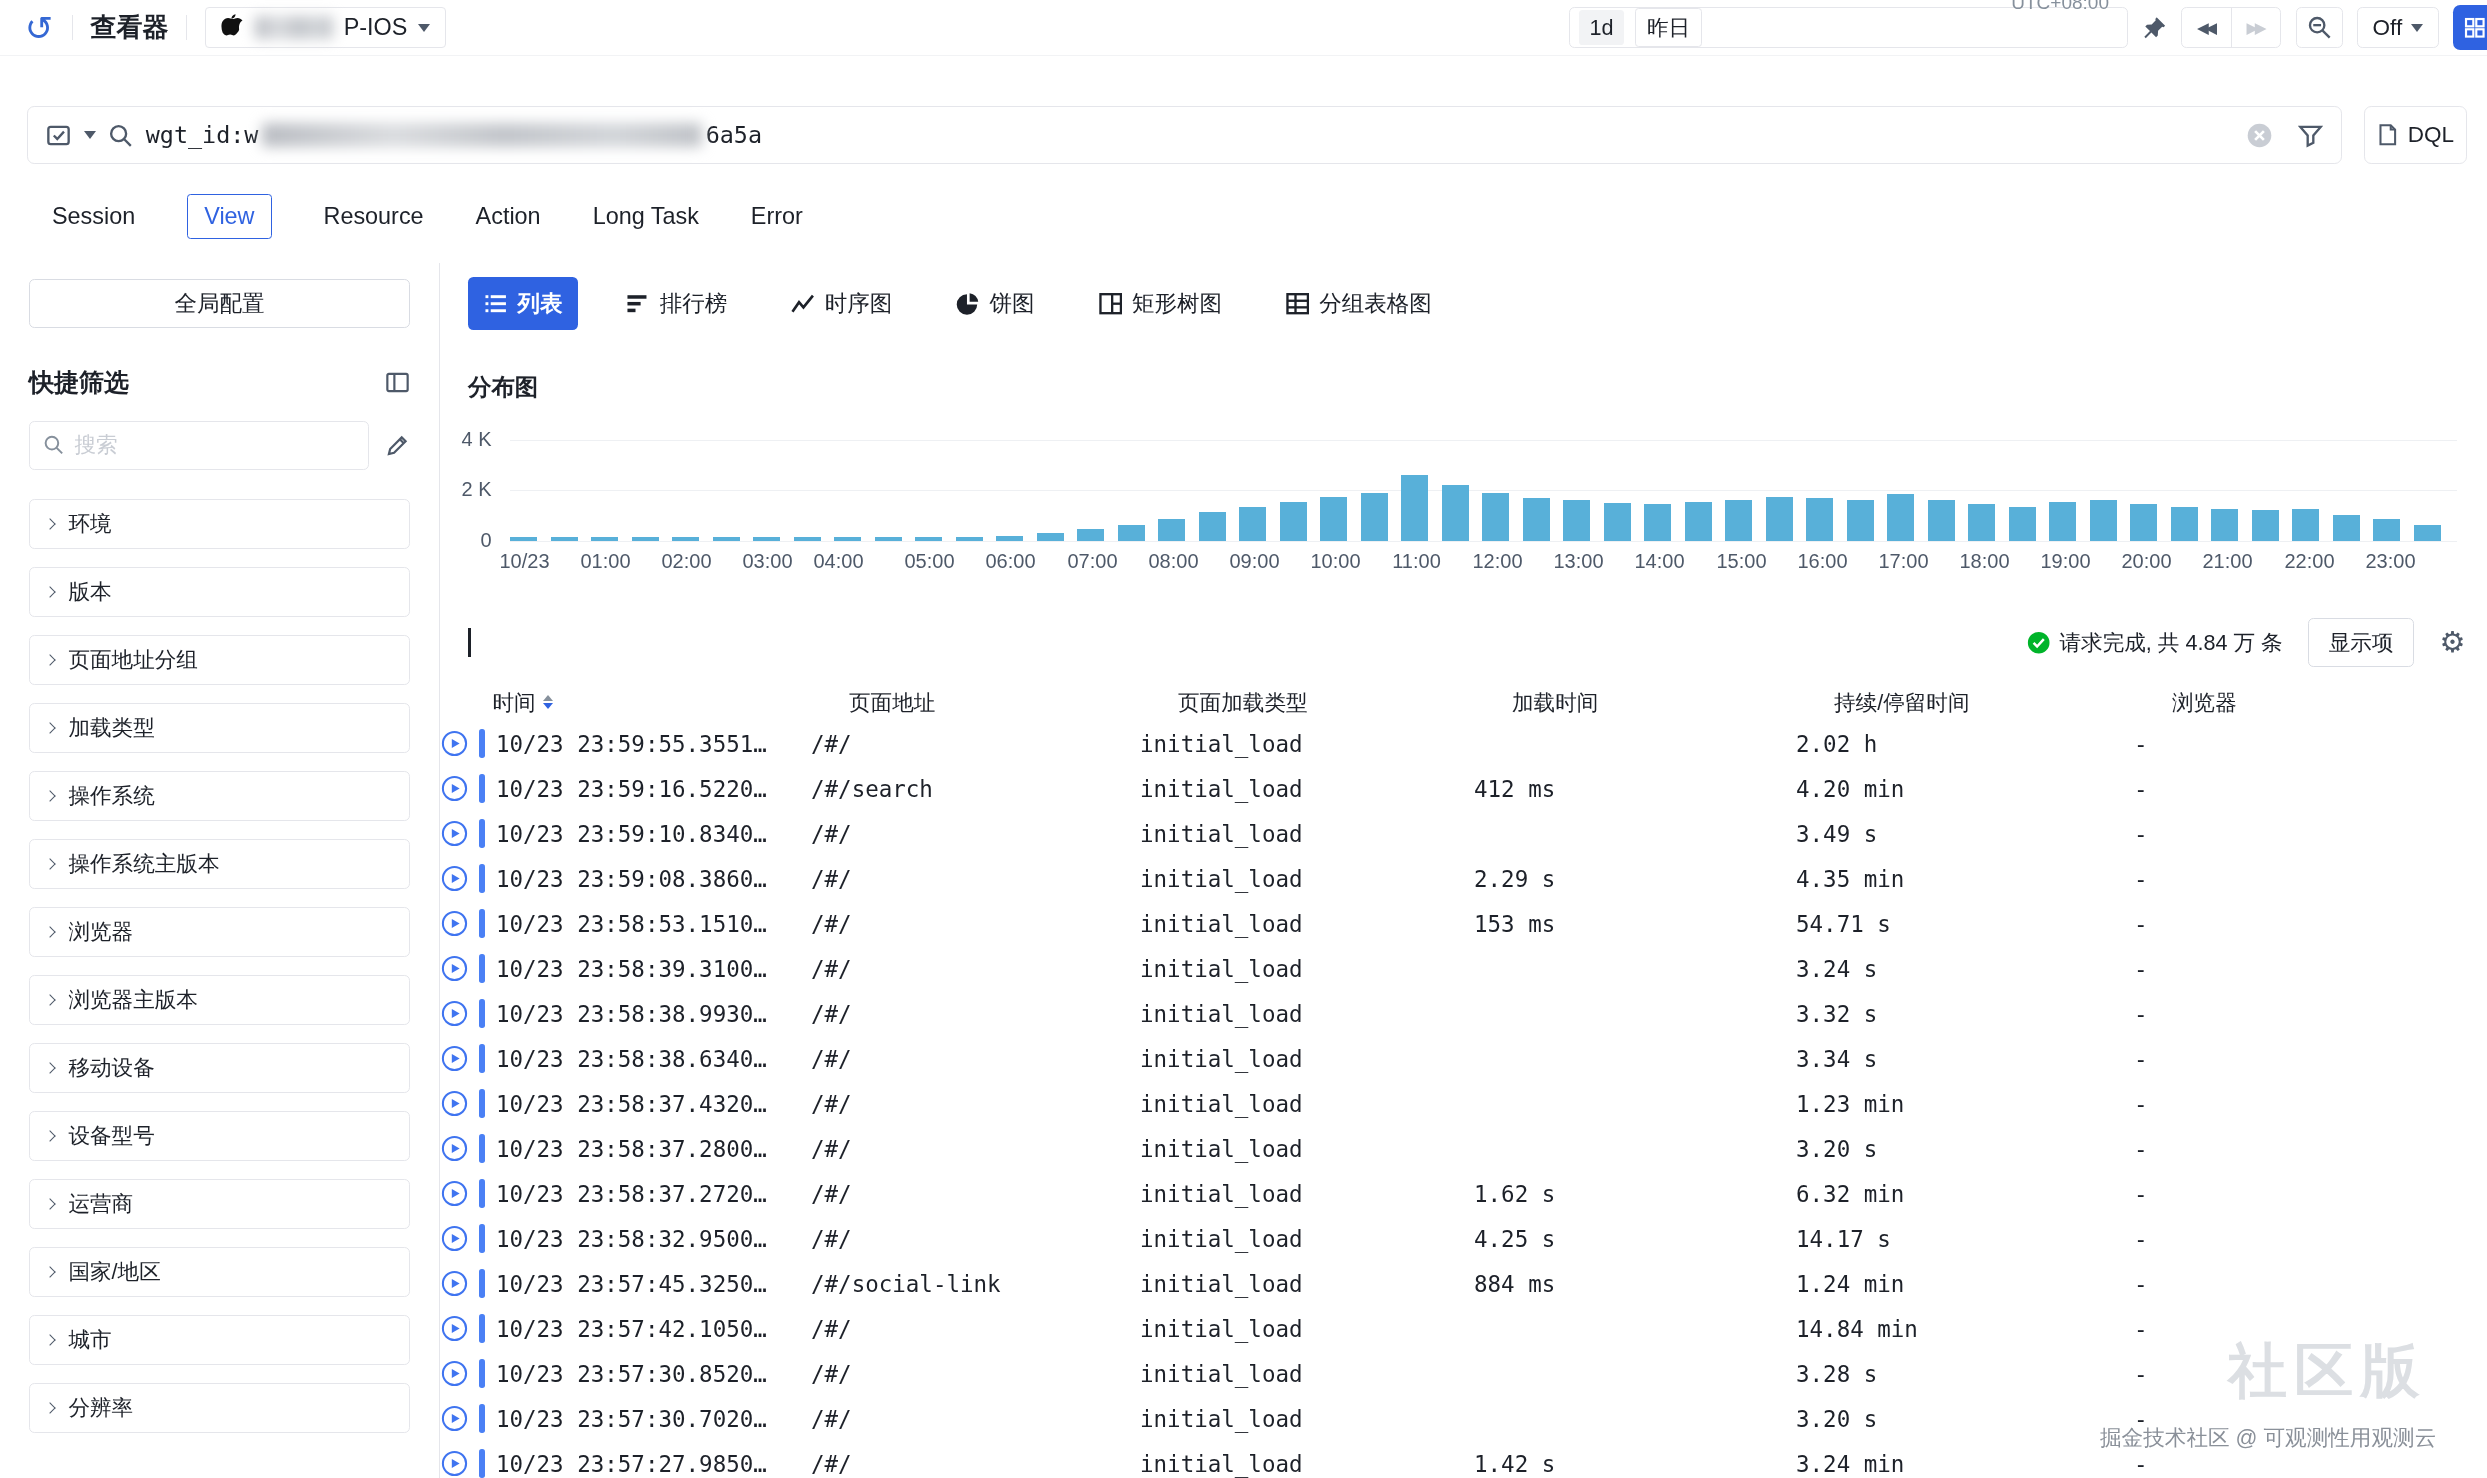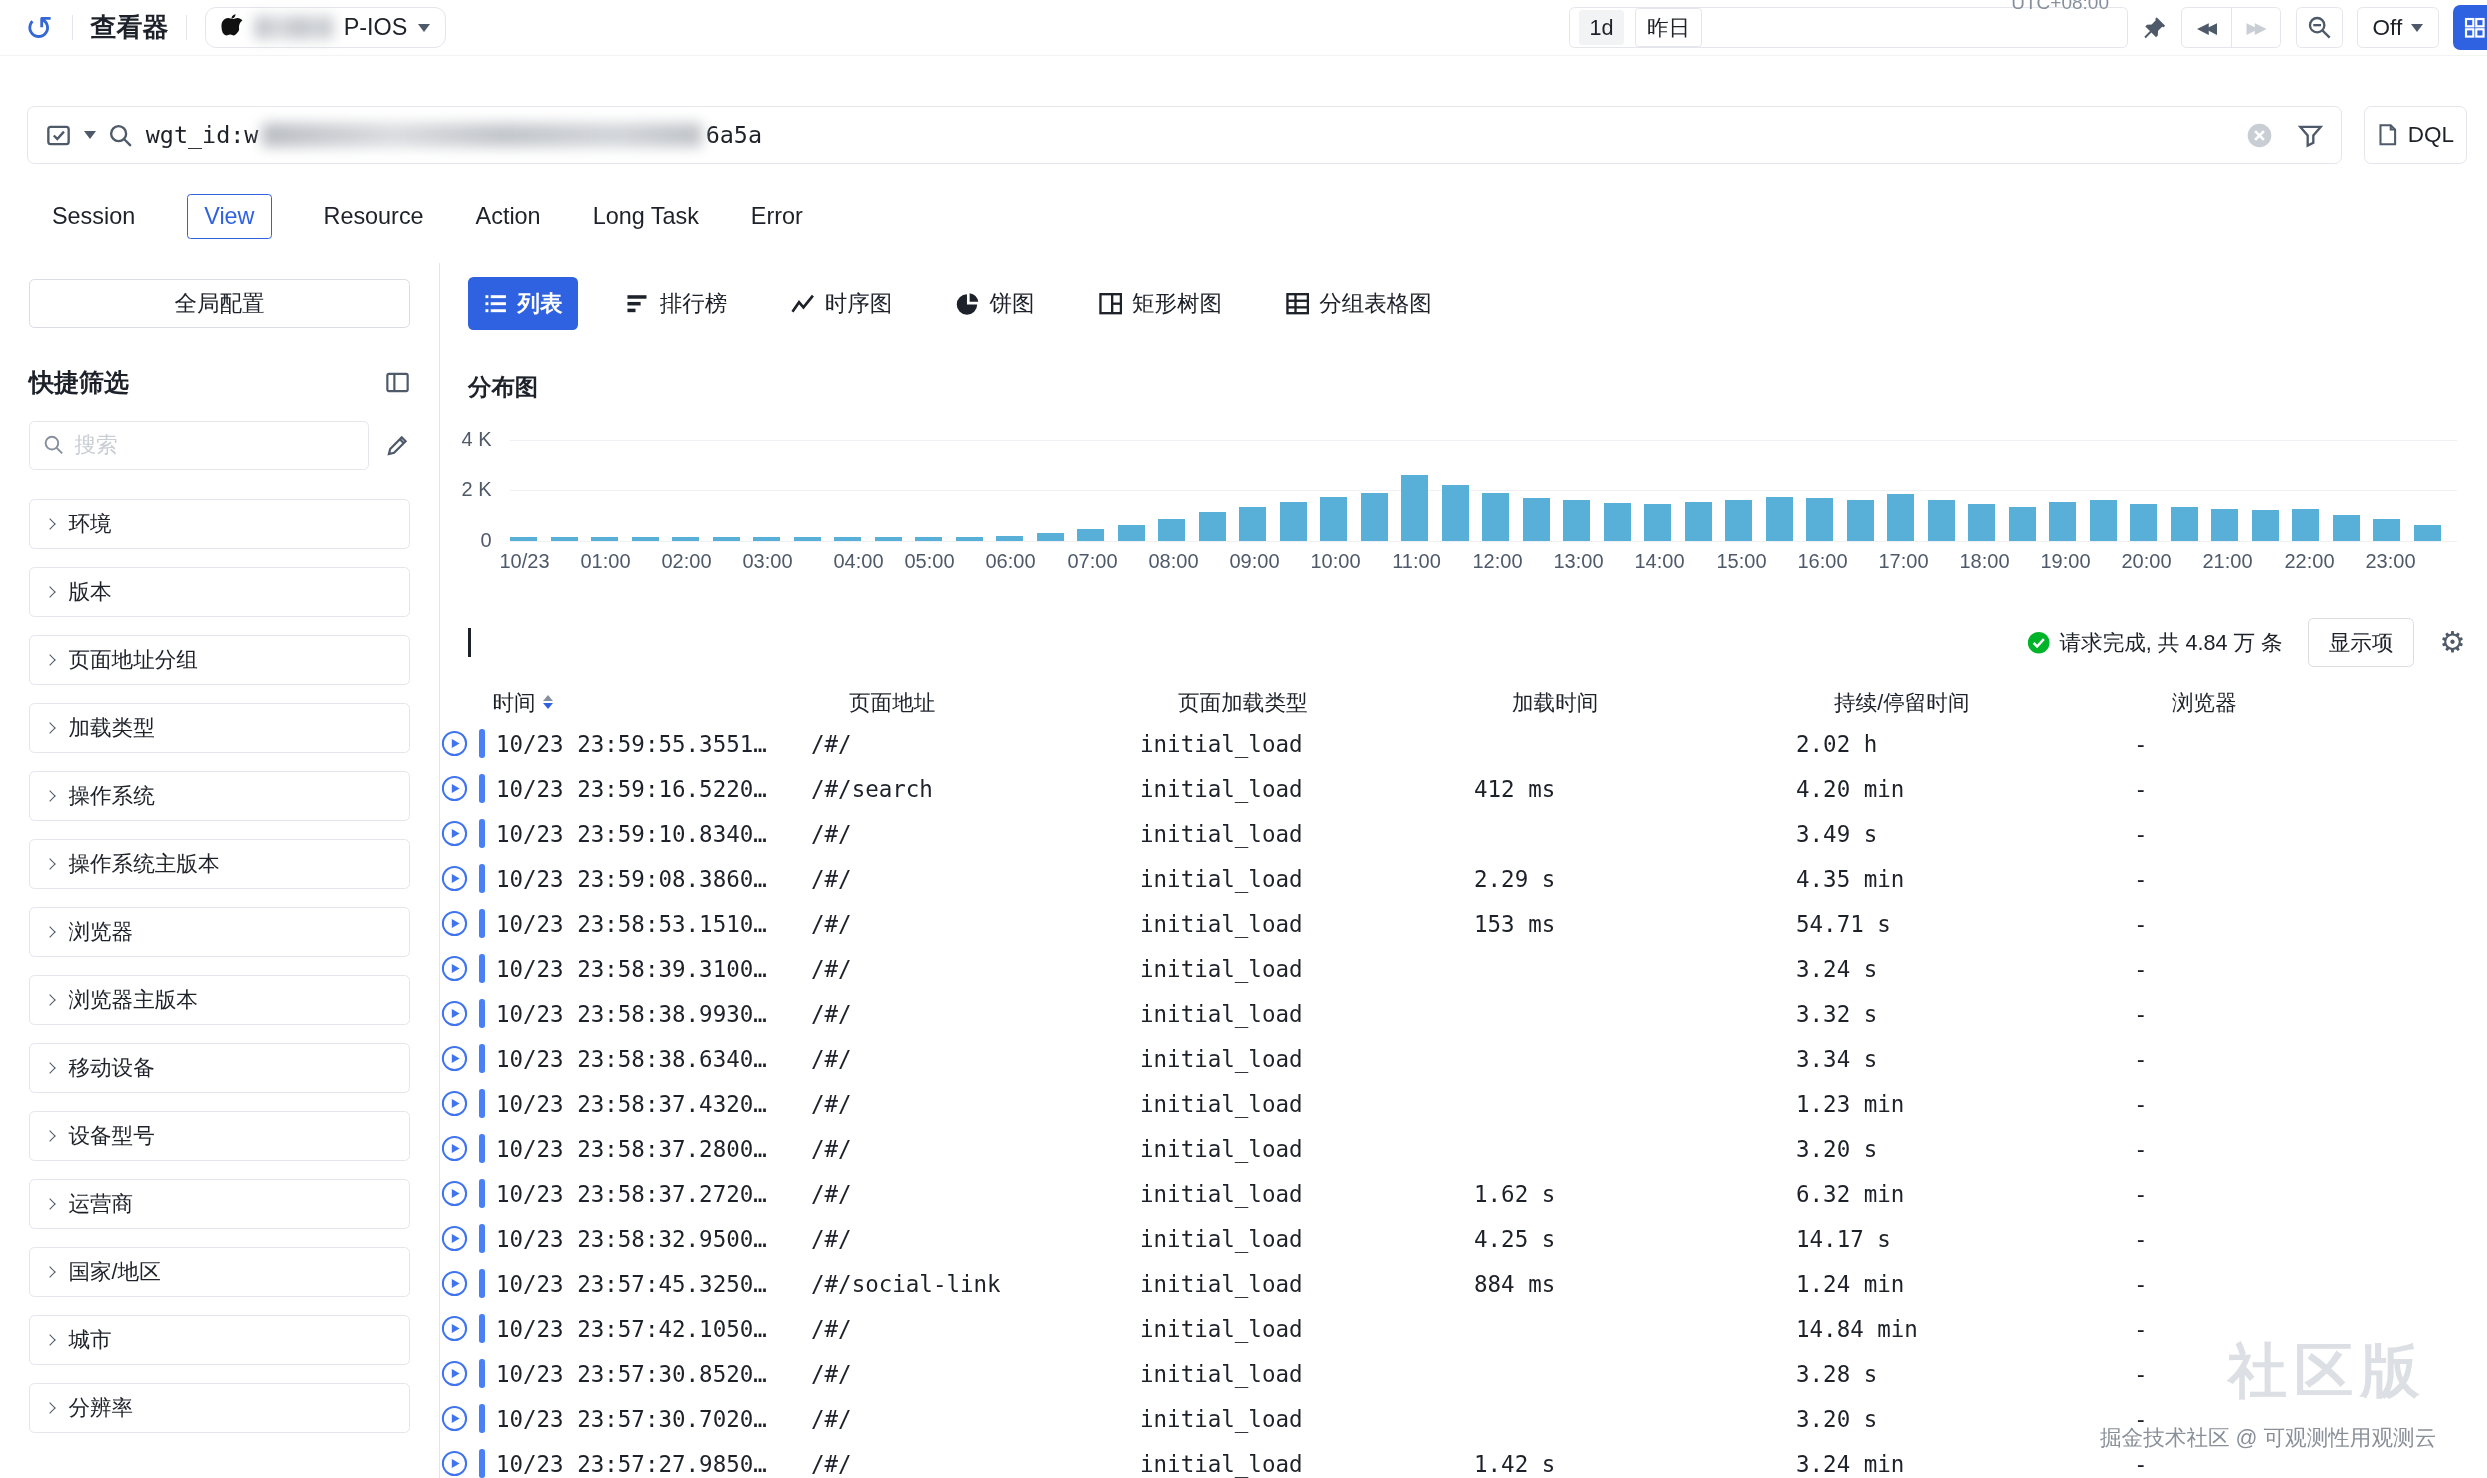--- a/index.html
+++ b/index.html
@@ -13,21 +13,21 @@
 
   
   #topbar { position:absolute; top:0; left:0; right:0; height:56px;
     border-bottom:0.9px solid #f2f3f5; display:flex; align-items:center;
     padding-left:25px; overflow:hidden; }
   .tb-left { display:flex; align-items:center; gap:18px; }
   .back-icon { font-size:34px; line-height:1; color:#3568d4; cursor:pointer; }
   .v-div { width:0.9px; height:25px; background:#e5e6eb; }
   .tb-title { font-size:26px; font-weight:700; }
   .app-selector { display:flex; align-items:center; gap:10.8px; border:0.9px solid #e5e6eb;
-    border-radius:11px; height:41px; padding:0 14.4px; cursor:pointer; }
+    border-radius:4px; height:41px; padding:0 14.4px; cursor:pointer; }
   .blur-chunk { display:inline-block; height:23.4px; border-radius:3.6px; vertical-align:middle;
     background:linear-gradient(90deg,#b9bcc2,#dadcdf 30%,#c2c5ca 55%,#d2d5d9 80%,#bfc2c7);
     filter:blur(6.3px); }
   .app-suffix { font-size:23.4px; }
   .caret-d { width:0; height:0; border-left:6.3px solid transparent; border-right:6.3px solid transparent;
     border-top:8px solid #4e5969; }
   .tb-right { margin-left:auto; display:flex; align-items:center; gap:14.4px; height:100%; }
   .utc-label { position:absolute; top:-8px; right:378px; font-size:19px; color:#86909c; }
   .time-range-box { width:559px; height:41px; border:0.9px solid #e5e6eb; border-radius:5.4px;
     display:flex; align-items:center; gap:10.8px; padding:0 9px; }
@@ -452,21 +452,21 @@
       <div class="bar" style="height:32px"></div>
       <div class="bar" style="height:26px"></div>
       <div class="bar" style="height:21.6px"></div>
       <div class="bar" style="height:16px"></div>
     </div>
   <div id="x-labels">
       <span class="x-label" style="left:50px">10/23</span>
       <span class="x-label" style="left:131px">01:00</span>
       <span class="x-label" style="left:212px">02:00</span>
       <span class="x-label" style="left:293px">03:00</span>
-      <span class="x-label" style="left:384px">04:00</span>
+      <span class="x-label" style="left:364px">04:00</span>
       <span class="x-label" style="left:455px">05:00</span>
       <span class="x-label" style="left:536px">06:00</span>
       <span class="x-label" style="left:618px">07:00</span>
       <span class="x-label" style="left:699px">08:00</span>
       <span class="x-label" style="left:780px">09:00</span>
       <span class="x-label" style="left:861px">10:00</span>
       <span class="x-label" style="left:942px">11:00</span>
       <span class="x-label" style="left:1023px">12:00</span>
       <span class="x-label" style="left:1104px">13:00</span>
       <span class="x-label" style="left:1185px">14:00</span>

